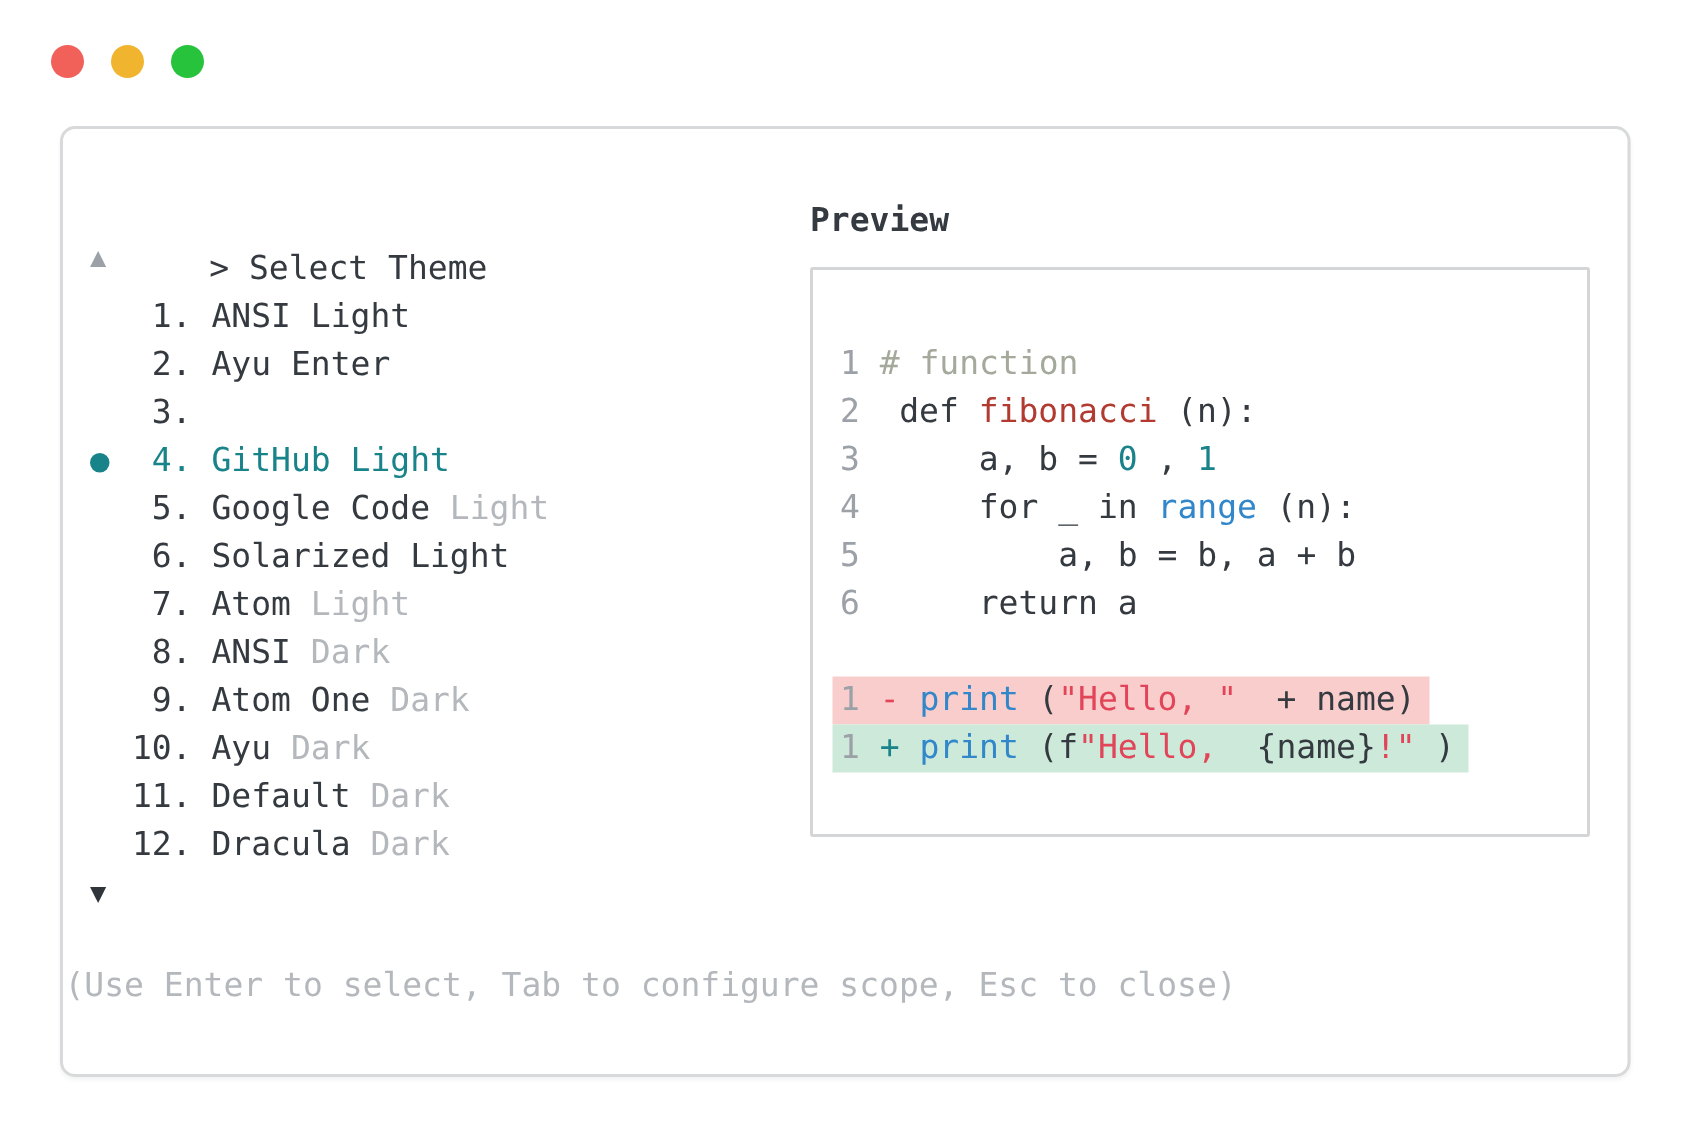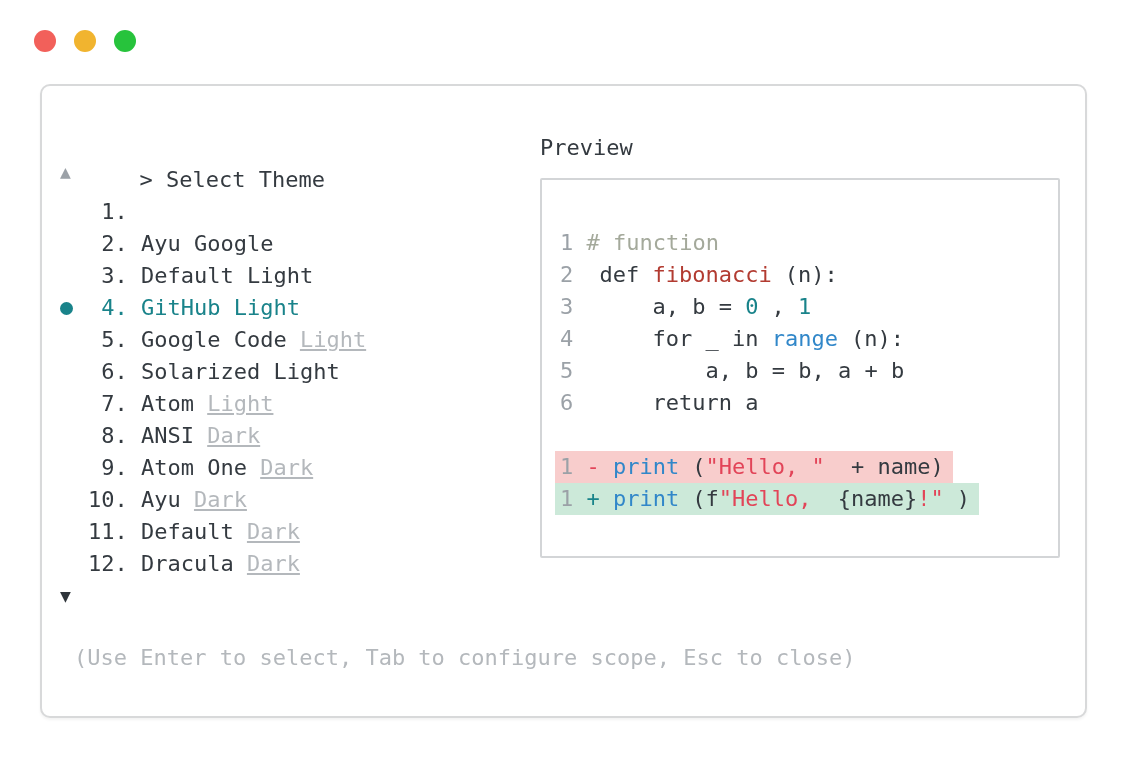--- a/index.html
+++ b/index.html
@@ -35,44 +35,44 @@
     width: 1047px; height: 634px;
     background: #ffffff;
     border: 2px solid var(--window-border);
     border-radius: 10px;
     box-shadow: 0 2px 3px rgba(0,0,0,0.05);
     box-sizing: border-box;
   }
 
   #prompt-line   { left: 18px;  top: 46px; white-space: pre; }
   #prompt-line .title { margin-left: 1ch; }
-  #preview-label { left: 498px; top: 46px; }
+  #preview-label { left: 498px; top: 46px; font-weight: bold; }
 
   #scroll-up {
     left: 18px; top: 70px;
     font-size: 18px; line-height: 32px;
     color: var(--ln-gray);
   }
   #scroll-down {
     left: 18px; top: 494px;
     font-size: 18px; line-height: 32px;
     color: var(--arrow-dark);
   }
 
   
   #theme-list { left: 18px; top: 110px; }
   .theme-row { display: flex; align-items: center; height: 32px; cursor: default; }
   .theme-row .marker { width: 28px; display: inline-flex; align-items: center; flex: none; }
   .theme-row .dot { width: 13px; height: 13px; border-radius: 50%; background: var(--accent-teal); }
   .theme-row .num { display: inline-block; width: 3ch; text-align: right; flex: none; }
   .theme-row .label { margin-left: 1ch; white-space: pre; }
-  .theme-row .variant { margin-left: 1ch; color: var(--muted); white-space: pre; text-decoration: underline; }
+  .theme-row .variant { margin-left: 1ch; color: var(--muted); white-space: pre; }
   .theme-row.selected { color: var(--accent-teal); }
 
-  #hint { left: 32px; top: 556px; color: var(--muted); white-space: pre; }
+  #hint { left: 1px; top: 556px; color: var(--muted); white-space: pre; }
 
   
   #preview-pane {
     left: 498px; top: 92px;
     width: 520px; height: 380px;
     background: #ffffff;
     border: 2px solid var(--preview-border);
     border-radius: 2px;
     box-sizing: border-box;
   }
@@ -109,30 +109,30 @@
     </div>
 
     <div id="preview-label" class="abs">Preview</div>
 
     <div id="scroll-up" class="abs">▲</div>
 
     <div id="theme-list" class="abs">
         <div class="theme-row">
           <span class="marker"></span>
           <span class="num">1.</span>
+          <span class="label">ANSI Light</span>
         </div>
         <div class="theme-row">
           <span class="marker"></span>
           <span class="num">2.</span>
-          <span class="label">Ayu Google</span>
+          <span class="label">Ayu Enter</span>
         </div>
         <div class="theme-row">
           <span class="marker"></span>
           <span class="num">3.</span>
-          <span class="label">Default Light</span>
         </div>
         <div class="theme-row selected">
           <span class="marker">
             <span class="dot"></span>
           </span>
           <span class="num">4.</span>
           <span class="label">GitHub Light</span>
         </div>
         <div class="theme-row">
           <span class="marker"></span>

